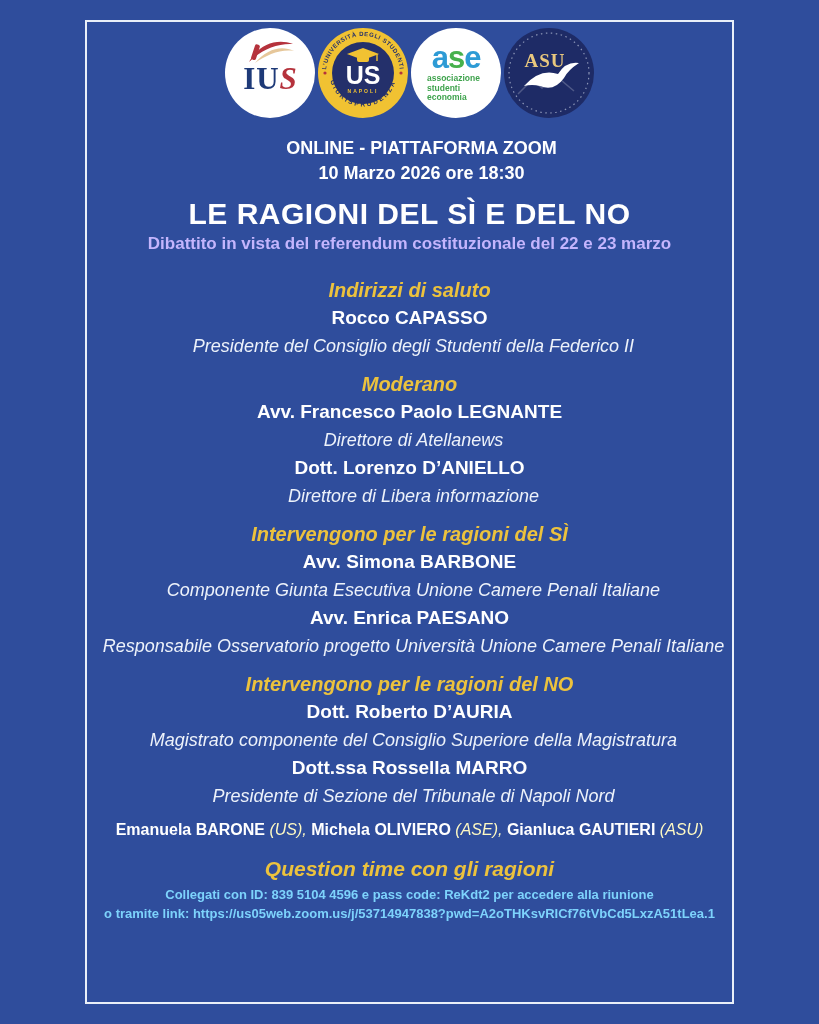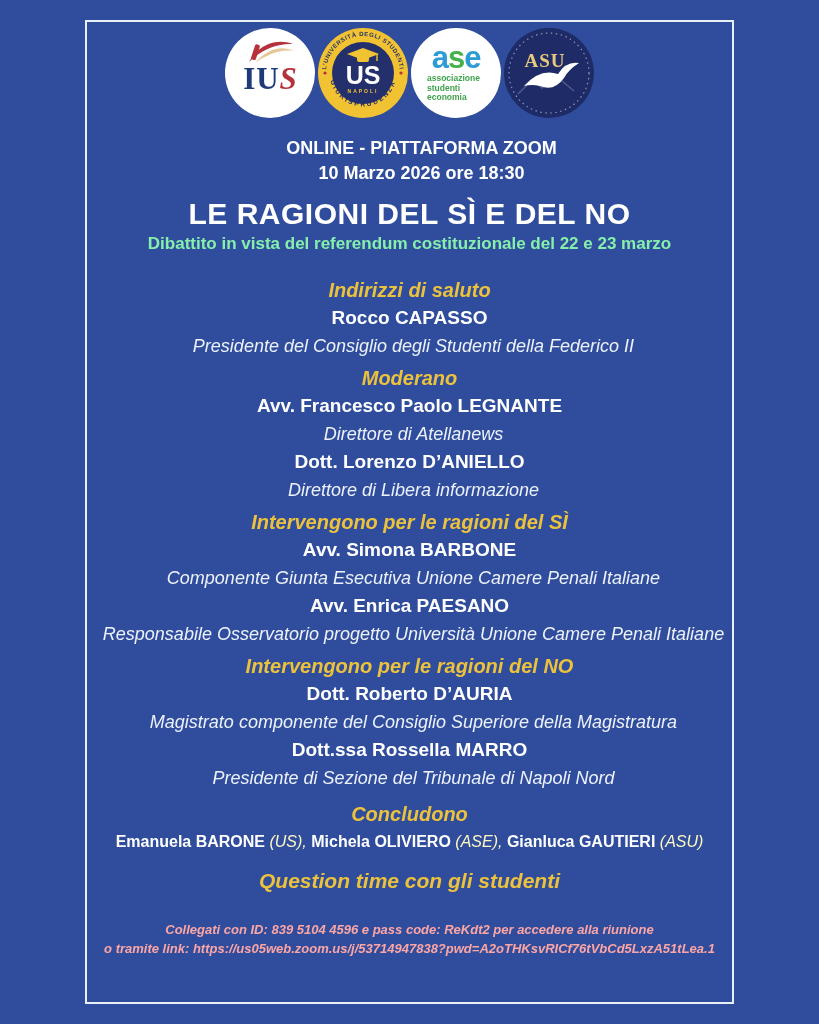--- a/index.html
+++ b/index.html
@@ -51,38 +51,38 @@
     font-family:"Liberation Serif",serif;font-size:19px;font-weight:bold;
     fill:#E9C87E;text-anchor:middle;letter-spacing:1px;
   }
   
   .meta-block{margin-top:18px;}
   .meta{font-size:18px;line-height:25px;font-weight:bold;color:#FFFFFF;padding-left:24px;}
   .title{
     margin:9px 0 0;font-size:30px;line-height:37px;font-weight:bold;
     letter-spacing:.5px;color:#FFFFFF;
   }
-  .subtitle{font-size:17px;line-height:24px;font-weight:bold;color:#86efac;}
-  .sec{margin-top:4px;}
+  .subtitle{font-size:17px;line-height:24px;font-weight:bold;color:#c4b5fd;}
+  .sec{margin-top:10px;}
   .sec.first{margin-top:20px;}
   .sec-heading{
     font-size:20px;line-height:28px;font-weight:bold;font-style:italic;
     color:#ECC23D;
   }
   .name{font-size:19px;line-height:28px;font-weight:bold;color:#FFFFFF;}
   .role{font-size:18px;line-height:28px;font-style:italic;color:#EDF2FA;padding-left:8px;}
   .conclude{margin-top:8px;}
   .conclude-line{margin-top:2px;font-size:16px;line-height:24px;color:#FFFFFF;}
   .cname{font-weight:bold;}
   .corg{font-style:italic;font-weight:normal;color:#fef9c3;}
   .question{
     margin-top:12px;font-size:21px;line-height:30px;font-weight:bold;
     font-style:italic;color:#ECC23D;
   }
-  .footer{margin-top:24px;font-size:13px;line-height:19px;font-weight:bold;color:#fca5a5;font-style:italic;}
+  .footer{margin-top:1px;font-size:13px;line-height:19px;font-weight:bold;color:#7dd3fc;}
 </style>
 </head>
 <body>
 
 <div class="poster">
   <div class="frame"></div>
 
   <div class="content">
 
     <div class="logos">
@@ -168,32 +168,31 @@
 
     <div class="sec">
       <div class="sec-heading">Intervengono per le ragioni del NO</div>
       <div class="name">Dott. Roberto D’AURIA</div>
       <div class="role">Magistrato componente del Consiglio Superiore della Magistratura</div>
       <div class="name">Dott.ssa Rossella MARRO</div>
       <div class="role">Presidente di Sezione del Tribunale di Napoli Nord</div>
     </div>
 
     <div class="conclude">
-      <div class="sec-heading">Concludono</div>
       <div class="conclude-line">
         <span class="cname">Emanuela BARONE</span>
         <span class="corg">(US),</span>
         <span class="cname">Michela OLIVIERO</span>
         <span class="corg">(ASE),</span>
         <span class="cname">Gianluca GAUTIERI</span>
         <span class="corg">(ASU)</span>
       </div>
     </div>
 
-    <div class="question">Question time con gli studenti</div>
+    <div class="question">Question time con gli ragioni</div>
 
     <div class="footer">
       <div>Collegati con ID: 839 5104 4596 e pass code: ReKdt2 per accedere alla riunione</div>
       <div>o tramite link: https://us05web.zoom.us/j/53714947838?pwd=A2oTHKsvRICf76tVbCd5LxzA51tLea.1</div>
     </div>
 
   </div>
 </div>
 
 </body></html>

